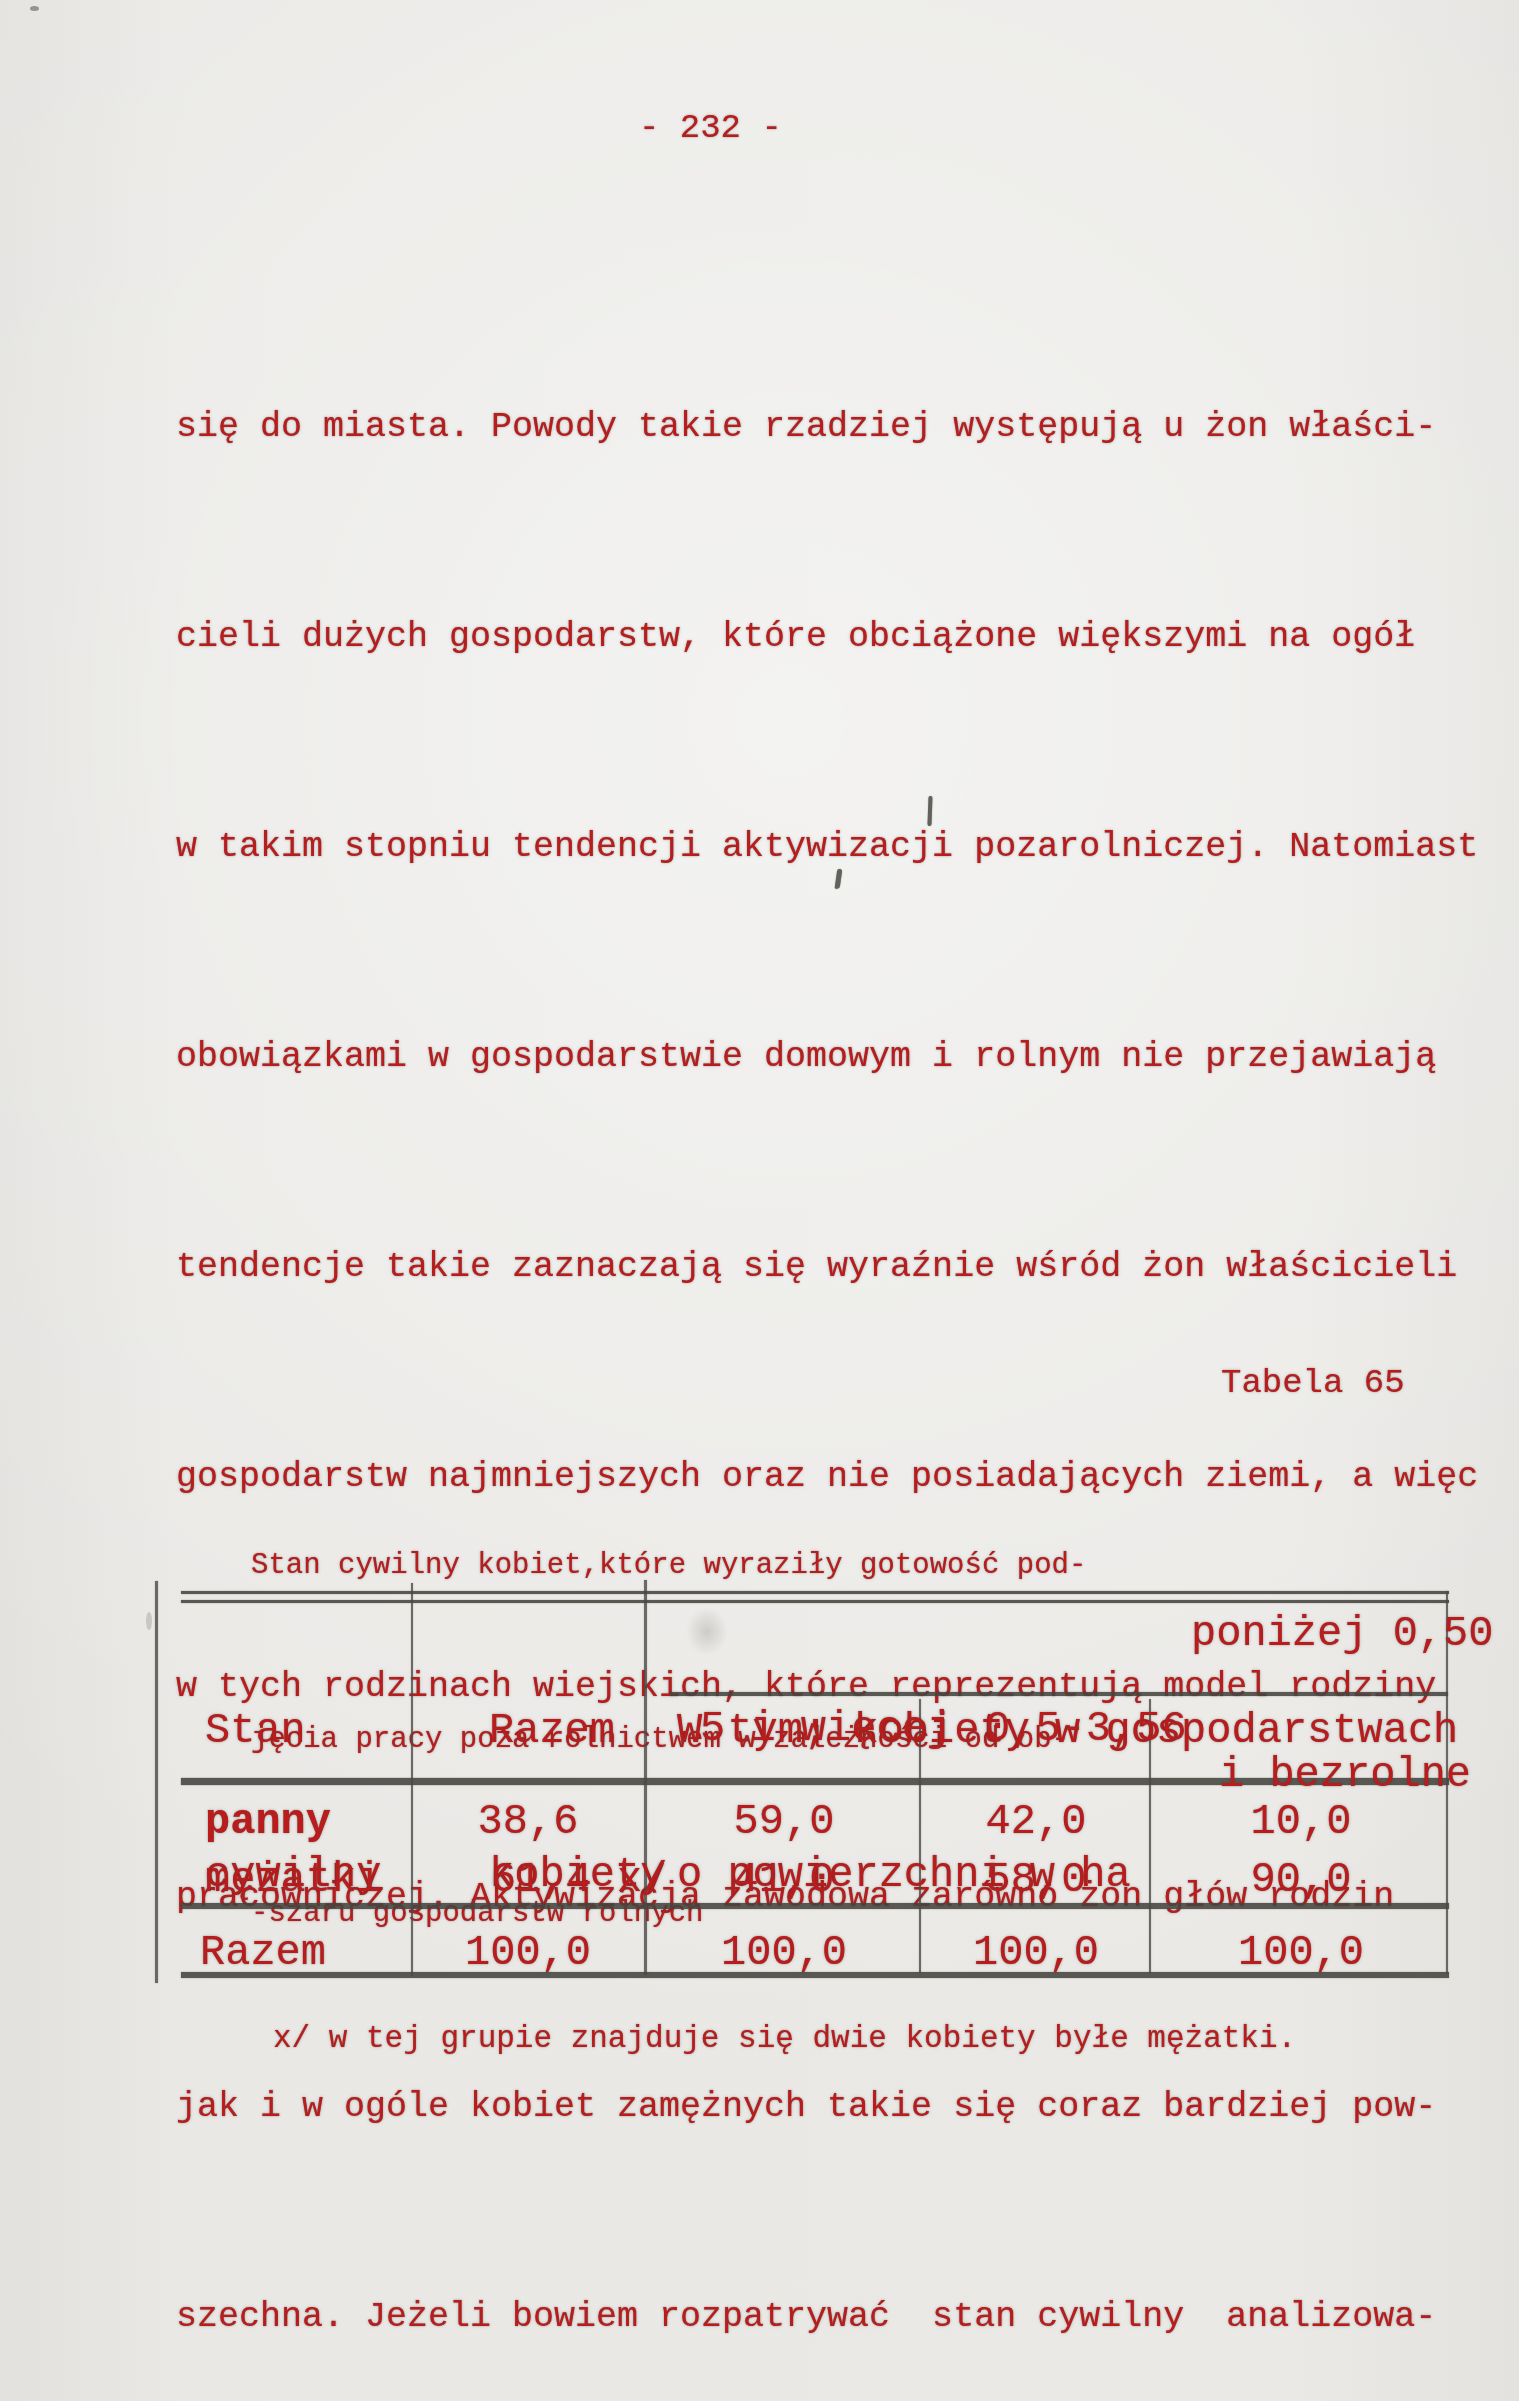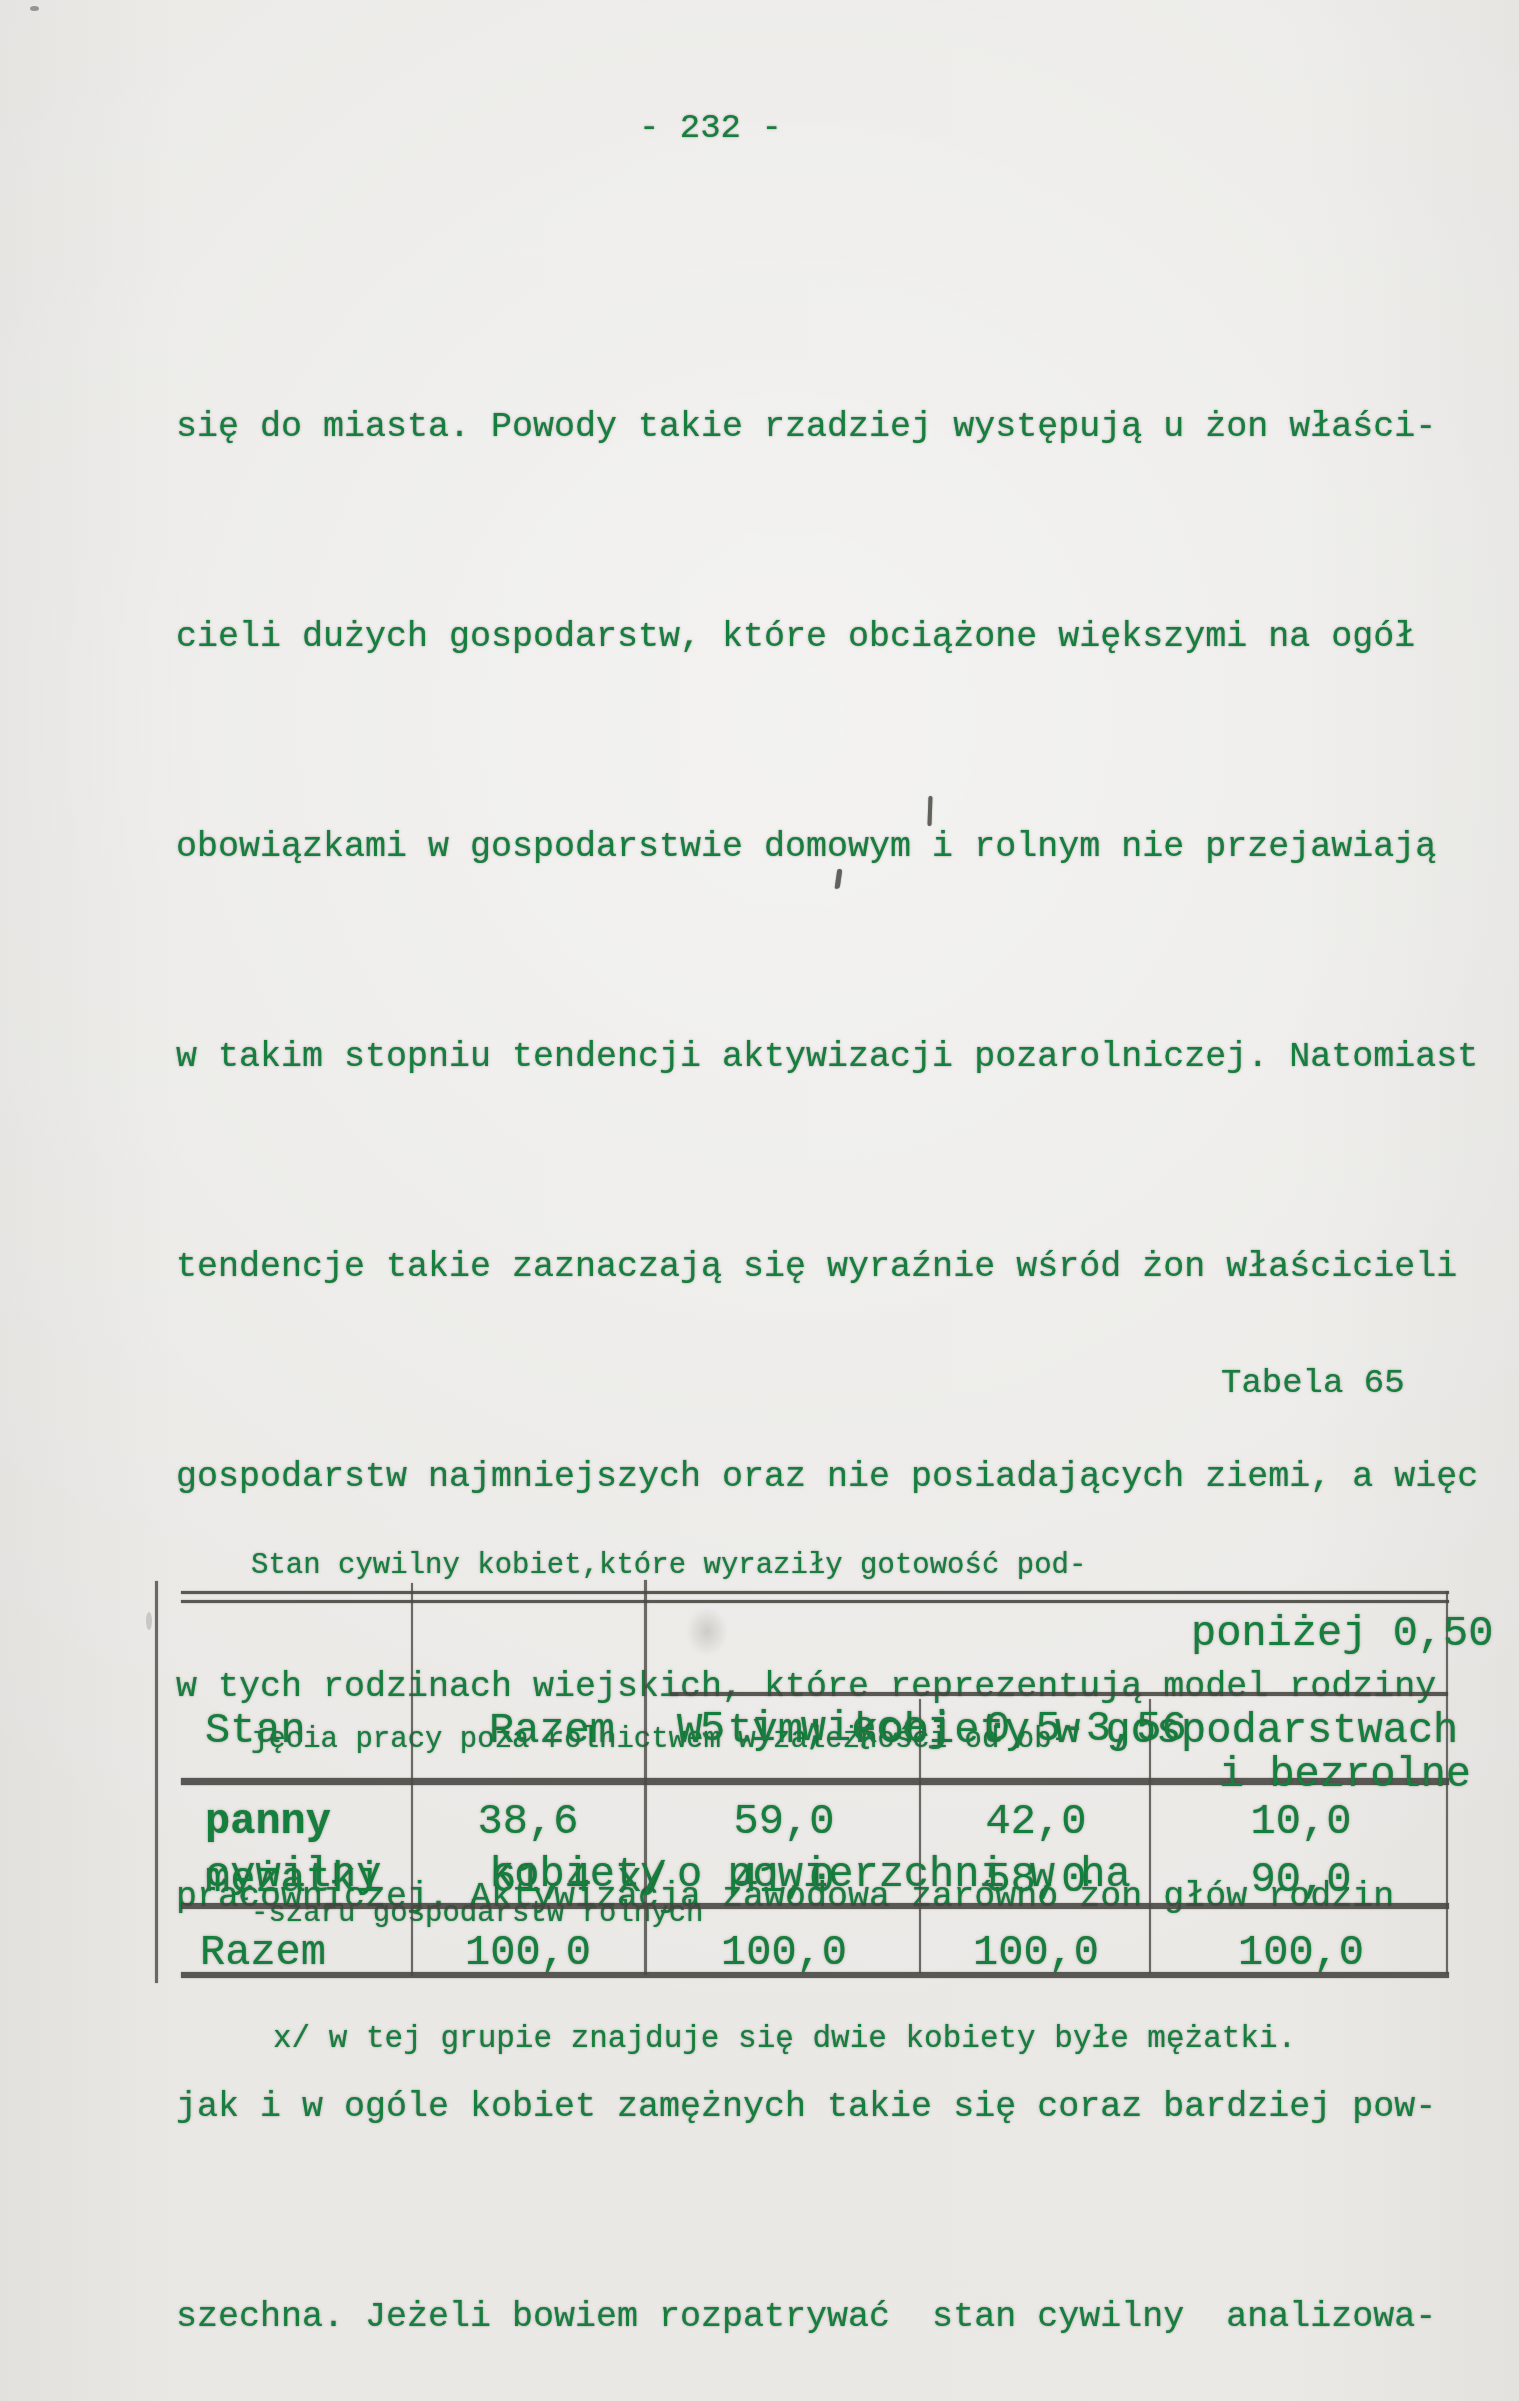--- a/index.html
+++ b/index.html
@@ -7,21 +7,21 @@
     width:1519px;height:2401px;position:relative;overflow:hidden;
     background:
       radial-gradient(140% 90% at 52% 30%, rgba(255,255,255,0.45), rgba(255,255,255,0) 62%),
       linear-gradient(90deg,#e2e1de 0%, #e9e8e5 12%, #eae9e6 85%, #e3e2df 100%),
       #e8e7e4;
     font-family:"Liberation Mono","DejaVu Sans Mono",monospace;
     color:#3f3e3b;
   }
   .txt{
     position:absolute;white-space:pre;
-    color:#15803d;
+    color:#b91c1c;
     text-shadow:0 0 1.4px rgba(60,59,55,0.65), 0 0 4.2px rgba(60,59,55,0.12);
   }
   .para{font-size:35px;line-height:70px;}
   .para .pl{height:70px;}
   .cap{font-size:29px;line-height:58px;}
   .cap .cl{height:58px;}
   .tbl-txt{font-size:42px;line-height:48px;}
   .tbl-txt .hl{height:48px;}
   .rule{
     position:absolute;background:#45443f;opacity:0.88;
@@ -43,22 +43,22 @@
   .speck{position:absolute;background:rgba(70,68,62,0.5);border-radius:50%;}
 </style>
 </head>
 <body>
 
 <div class="txt" style="left:639px;top:104px;font-size:34px;line-height:49px;">- 232 -</div>
 
 <div class="txt para" style="left:176px;top:252px;">
   <div class="pl">się do miasta. Powody takie rzadziej występują u żon właści-</div>
   <div class="pl">cieli dużych gospodarstw, które obciążone większymi na ogół</div>
+  <div class="pl">w takim stopniu tendencji aktywizacji pozarolniczej. Natomiast</div>
   <div class="pl">obowiązkami w gospodarstwie domowym i rolnym nie przejawiają</div>
-  <div class="pl">w takim stopniu tendencji aktywizacji pozarolniczej. Natomiast</div>
   <div class="pl">tendencje takie zaznaczają się wyraźnie wśród żon właścicieli</div>
   <div class="pl">gospodarstw najmniejszych oraz nie posiadających ziemi, a więc</div>
   <div class="pl">w tych rodzinach wiejskich, które reprezentują model rodziny</div>
   <div class="pl">pracowniczej. Aktywizacja zawodowa zarówno żon głów rodzin</div>
   <div class="pl">jak i w ogóle kobiet zamężnych takie się coraz bardziej pow-</div>
   <div class="pl">szechna. Jeżeli bowiem rozpatrywać  stan cywilny  analizowa-</div>
   
   
   
   

